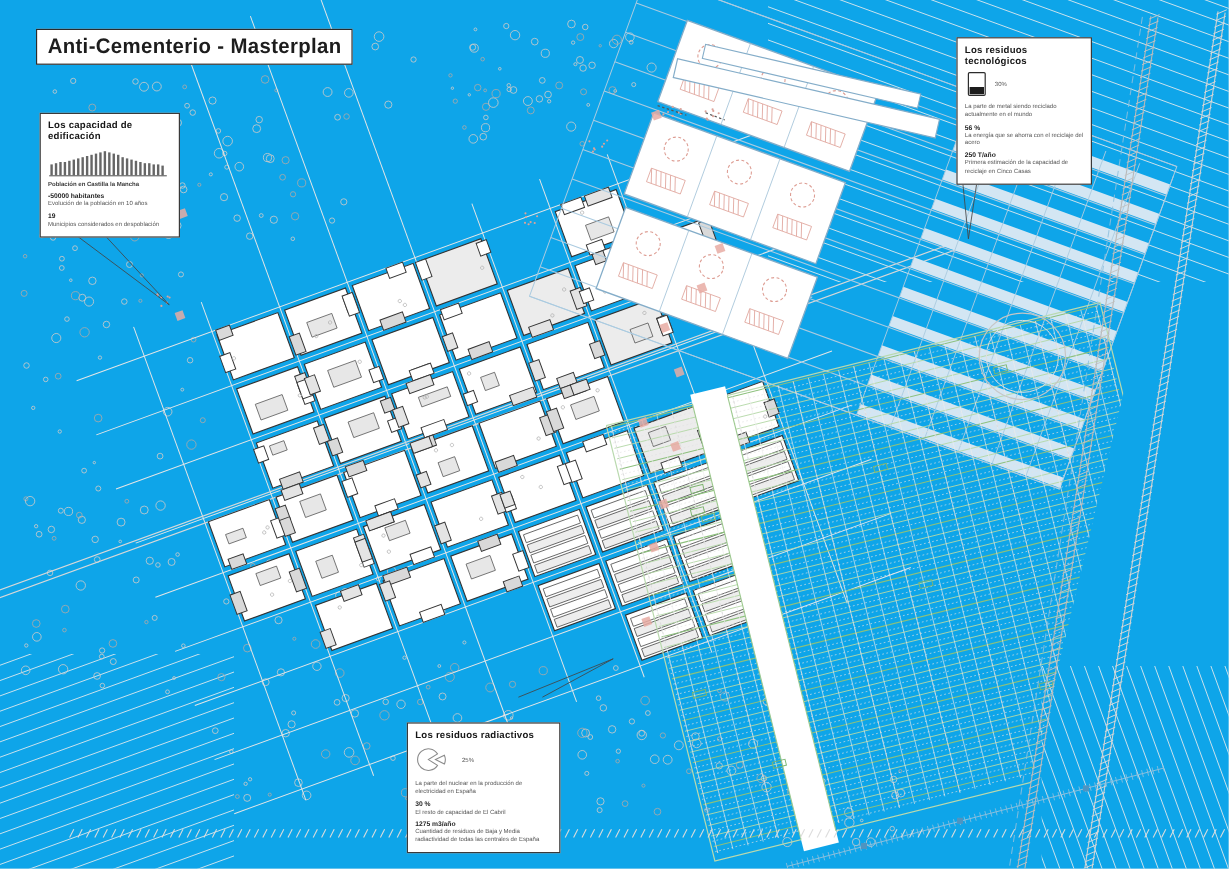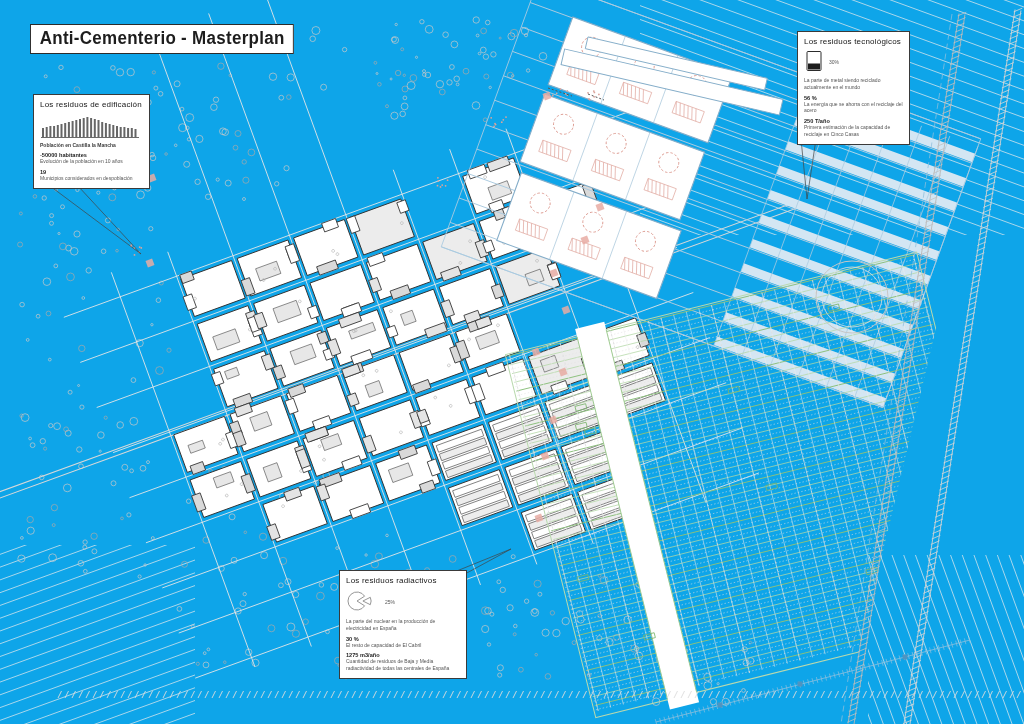--- a/index.html
+++ b/index.html
@@ -4,21 +4,21 @@
 <style>
   html,body{margin:0;padding:0;background:#f2f2f2;}
   .sheet{position:relative;width:1024px;height:724px;background:#0ea5e9;overflow:hidden;
          font-family:"Liberation Sans",sans-serif;}
   svg.canvas{position:absolute;left:0;top:0;}
   .title-box{position:absolute;left:30px;top:24px;background:#fff;border:1.5px solid #2b2b2b;
              padding:3px 9px 4px;font-size:17.5px;font-weight:bold;color:#1d1d1d;
              letter-spacing:.3px;z-index:3;transform:scaleX(.97);transform-origin:left top;}
   .ann-box{position:absolute;background:#fff;border:1px solid #3a3a3a;box-sizing:border-box;
            padding:5px 6px 6px;z-index:3;}
-  .ann-title{font-size:8px;font-weight:normal;color:#161616;margin-bottom:4px;letter-spacing:.2px;}
+  .ann-title{font-size:8px;font-weight:bold;color:#161616;margin-bottom:4px;letter-spacing:.2px;}
   .intro,.stat-d{font-size:5px;color:#555;line-height:1.35;}
   .stat-v{font-size:5.6px;font-weight:bold;color:#1e1e1e;margin-top:4px;}
   .caption{font-size:5px;color:#3c3c3c;margin-top:2px;font-weight:bold;}
   .icon-row{display:flex;align-items:center;gap:5px;margin:3px 0 4px;}
   .icon-label{font-size:5px;color:#555;}
   .mini-chart{display:block;margin-top:1px;}
 </style>
 </head>
 <body>
 
@@ -1639,21 +1639,21 @@
     <g stroke="#444" stroke-width="0.7" fill="none">
       <path d="M50,186 L141,254 M78,186 L141,254"></path>
       <path d="M801,139 L807,199 M816,139 L807,199"></path>
       <path d="M432,581 L511,549 M452,581 L511,549"></path>
     </g>
   </svg>
 
   <div class="title-box">Anti-Cementerio - Masterplan</div>
 
   <div class="ann-box" style="left:33px;top:94px;width:117px;">
-    <div class="ann-title">Los residuos de edificación</div>
+    <div class="ann-title">Los capacidad de edificación</div>
     <svg class="mini-chart" id="mini-bars" width="100" height="27">
         <rect x="2.0" y="15.0" width="2" height="9" fill="#666"></rect>
         <rect x="5.7" y="14.0" width="2" height="10" fill="#666"></rect>
         <rect x="9.4" y="13.0" width="2" height="11" fill="#666"></rect>
         <rect x="13.1" y="13.0" width="2" height="11" fill="#666"></rect>
         <rect x="16.8" y="12.0" width="2" height="12" fill="#666"></rect>
         <rect x="20.5" y="11.0" width="2" height="13" fill="#666"></rect>
         <rect x="24.2" y="10.0" width="2" height="14" fill="#666"></rect>
         <rect x="27.9" y="9.0" width="2" height="15" fill="#666"></rect>
         <rect x="31.6" y="8.0" width="2" height="16" fill="#666"></rect>
@@ -1700,21 +1700,21 @@
     <div>
       <div class="stat-v">56 %</div>
       <div class="stat-d">La energía que se ahorra con el reciclaje del acero</div>
     </div>
     <div>
       <div class="stat-v">250 T/año</div>
       <div class="stat-d">Primera estimación de la capacidad de reciclaje en Cinco Casas</div>
     </div>
   </div>
 
-  <div class="ann-box" style="left:339px;top:570px;width:128px;">
+  <div class="ann-box" style="left:339px;top:602px;width:128px;">
     <div class="ann-title">Los residuos radiactivos</div>
     <div class="icon-row">
       <svg width="34" height="25">
         <path d="M18.6,7.2 A9,9 0 1 0 18.6,16.8 L11,12 Z" fill="#fff" stroke="#8a8a8a" stroke-width="0.9"></path>
         <path d="M24.3,8.3 A9,9 0 0 1 24.3,15.7 L16.9,12 Z" fill="#fff" stroke="#8a8a8a" stroke-width="0.9"></path>
       </svg>
       <span class="icon-label">25%</span>
     </div>
     <div class="intro">La parte del nuclear en la producción de electricidad en España</div>
     <div>

